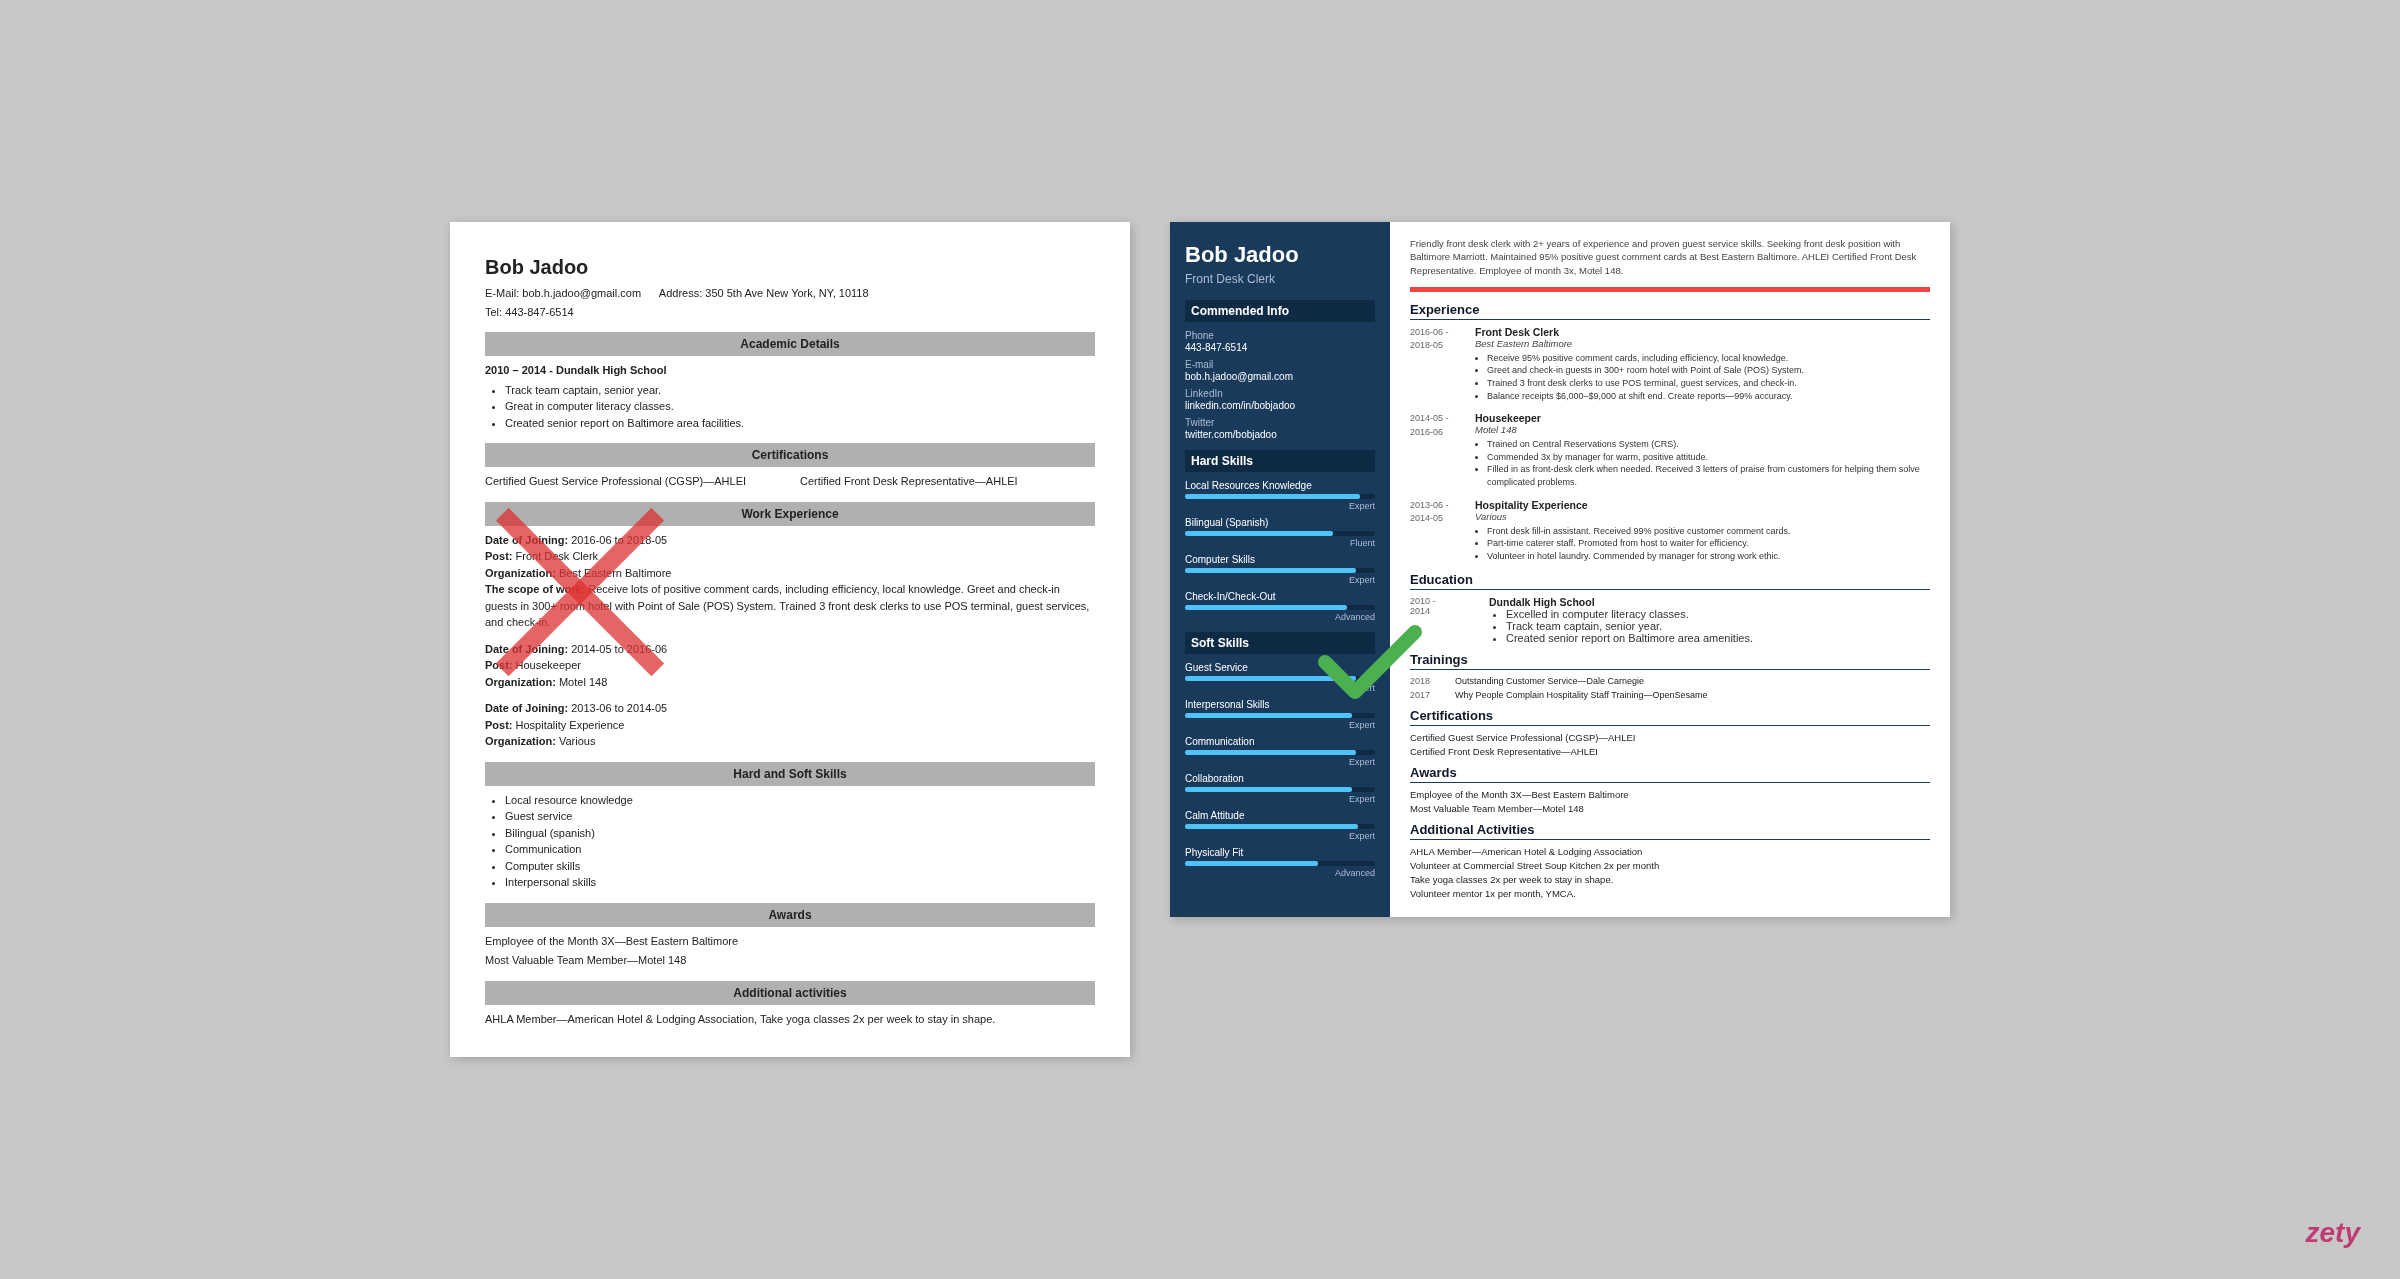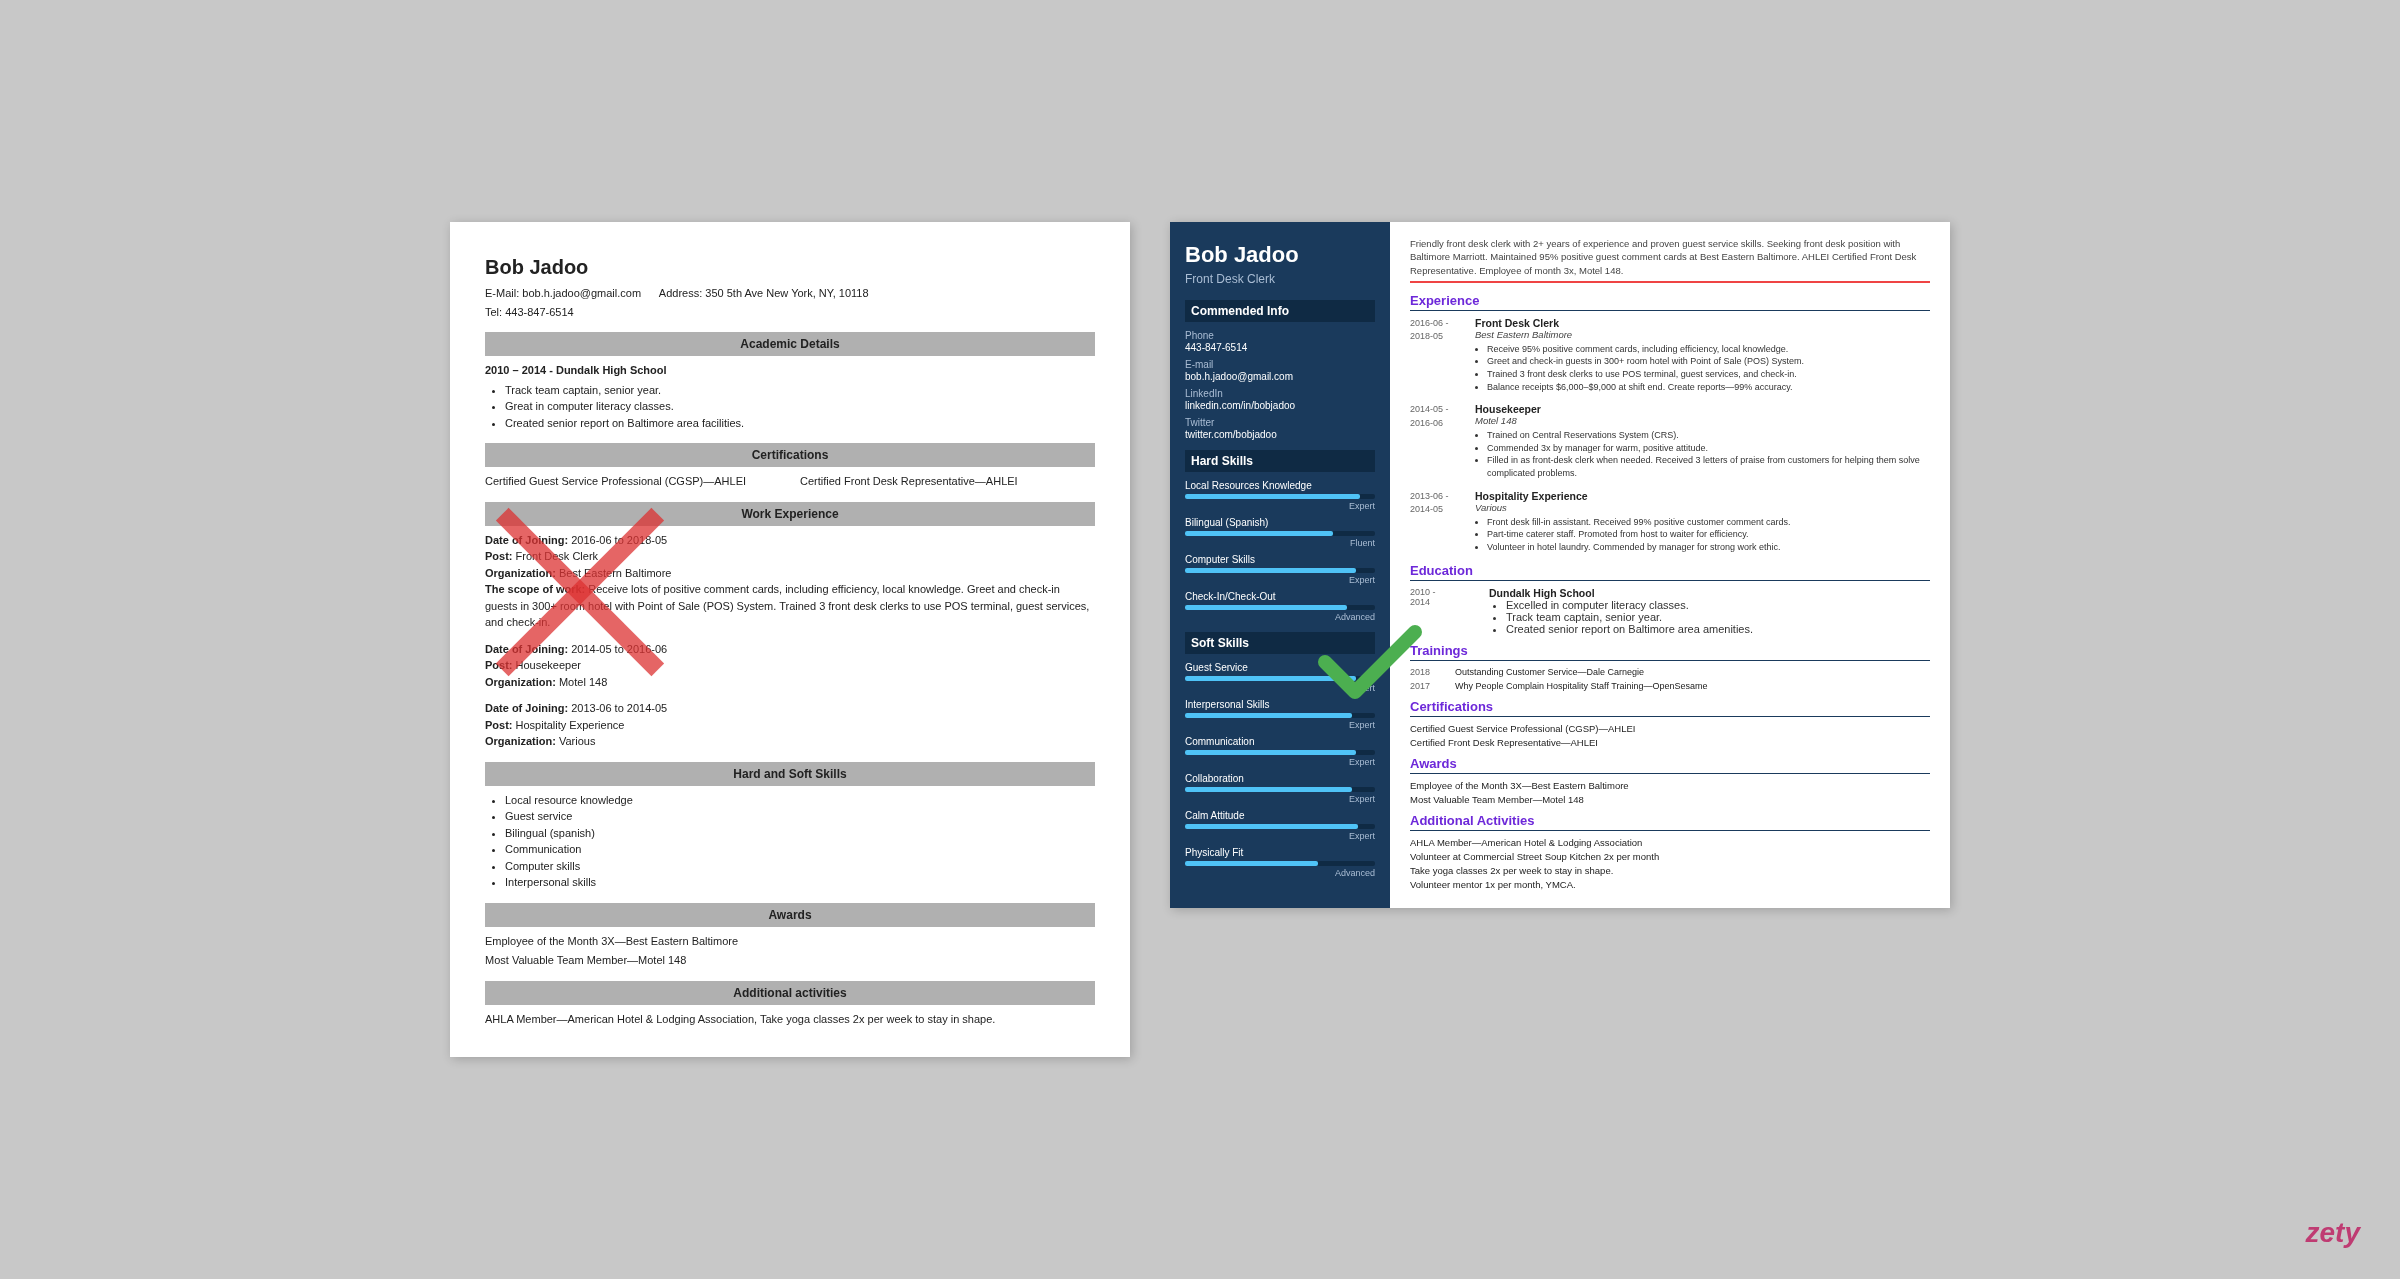--- a/index.html
+++ b/index.html
@@ -169,27 +169,27 @@
       flex: 1;
       padding: 15px 20px;
       font-size: 10.5px;
       color: #222;
     }
     .resume-right .main-content .summary {
       font-size: 9.5px;
       color: #444;
       line-height: 1.4;
       margin-bottom: 10px;
-      border-bottom: 2px solid #ef4444;
-      padding-bottom: 4px;
+      border-bottom: 5px solid #ef4444;
+      padding-bottom: 10px;
     }
     .resume-right .main-content .section-title {
       font-size: 13px;
       font-weight: bold;
-      color: #6d28d9;
+      color: #0f172a;
       border-bottom: 1px solid #1a3a5c;
       margin-bottom: 6px;
       margin-top: 8px;
       padding-bottom: 2px;
     }
     .exp-entry {
       display: flex;
       gap: 10px;
       margin-bottom: 10px;
     }

